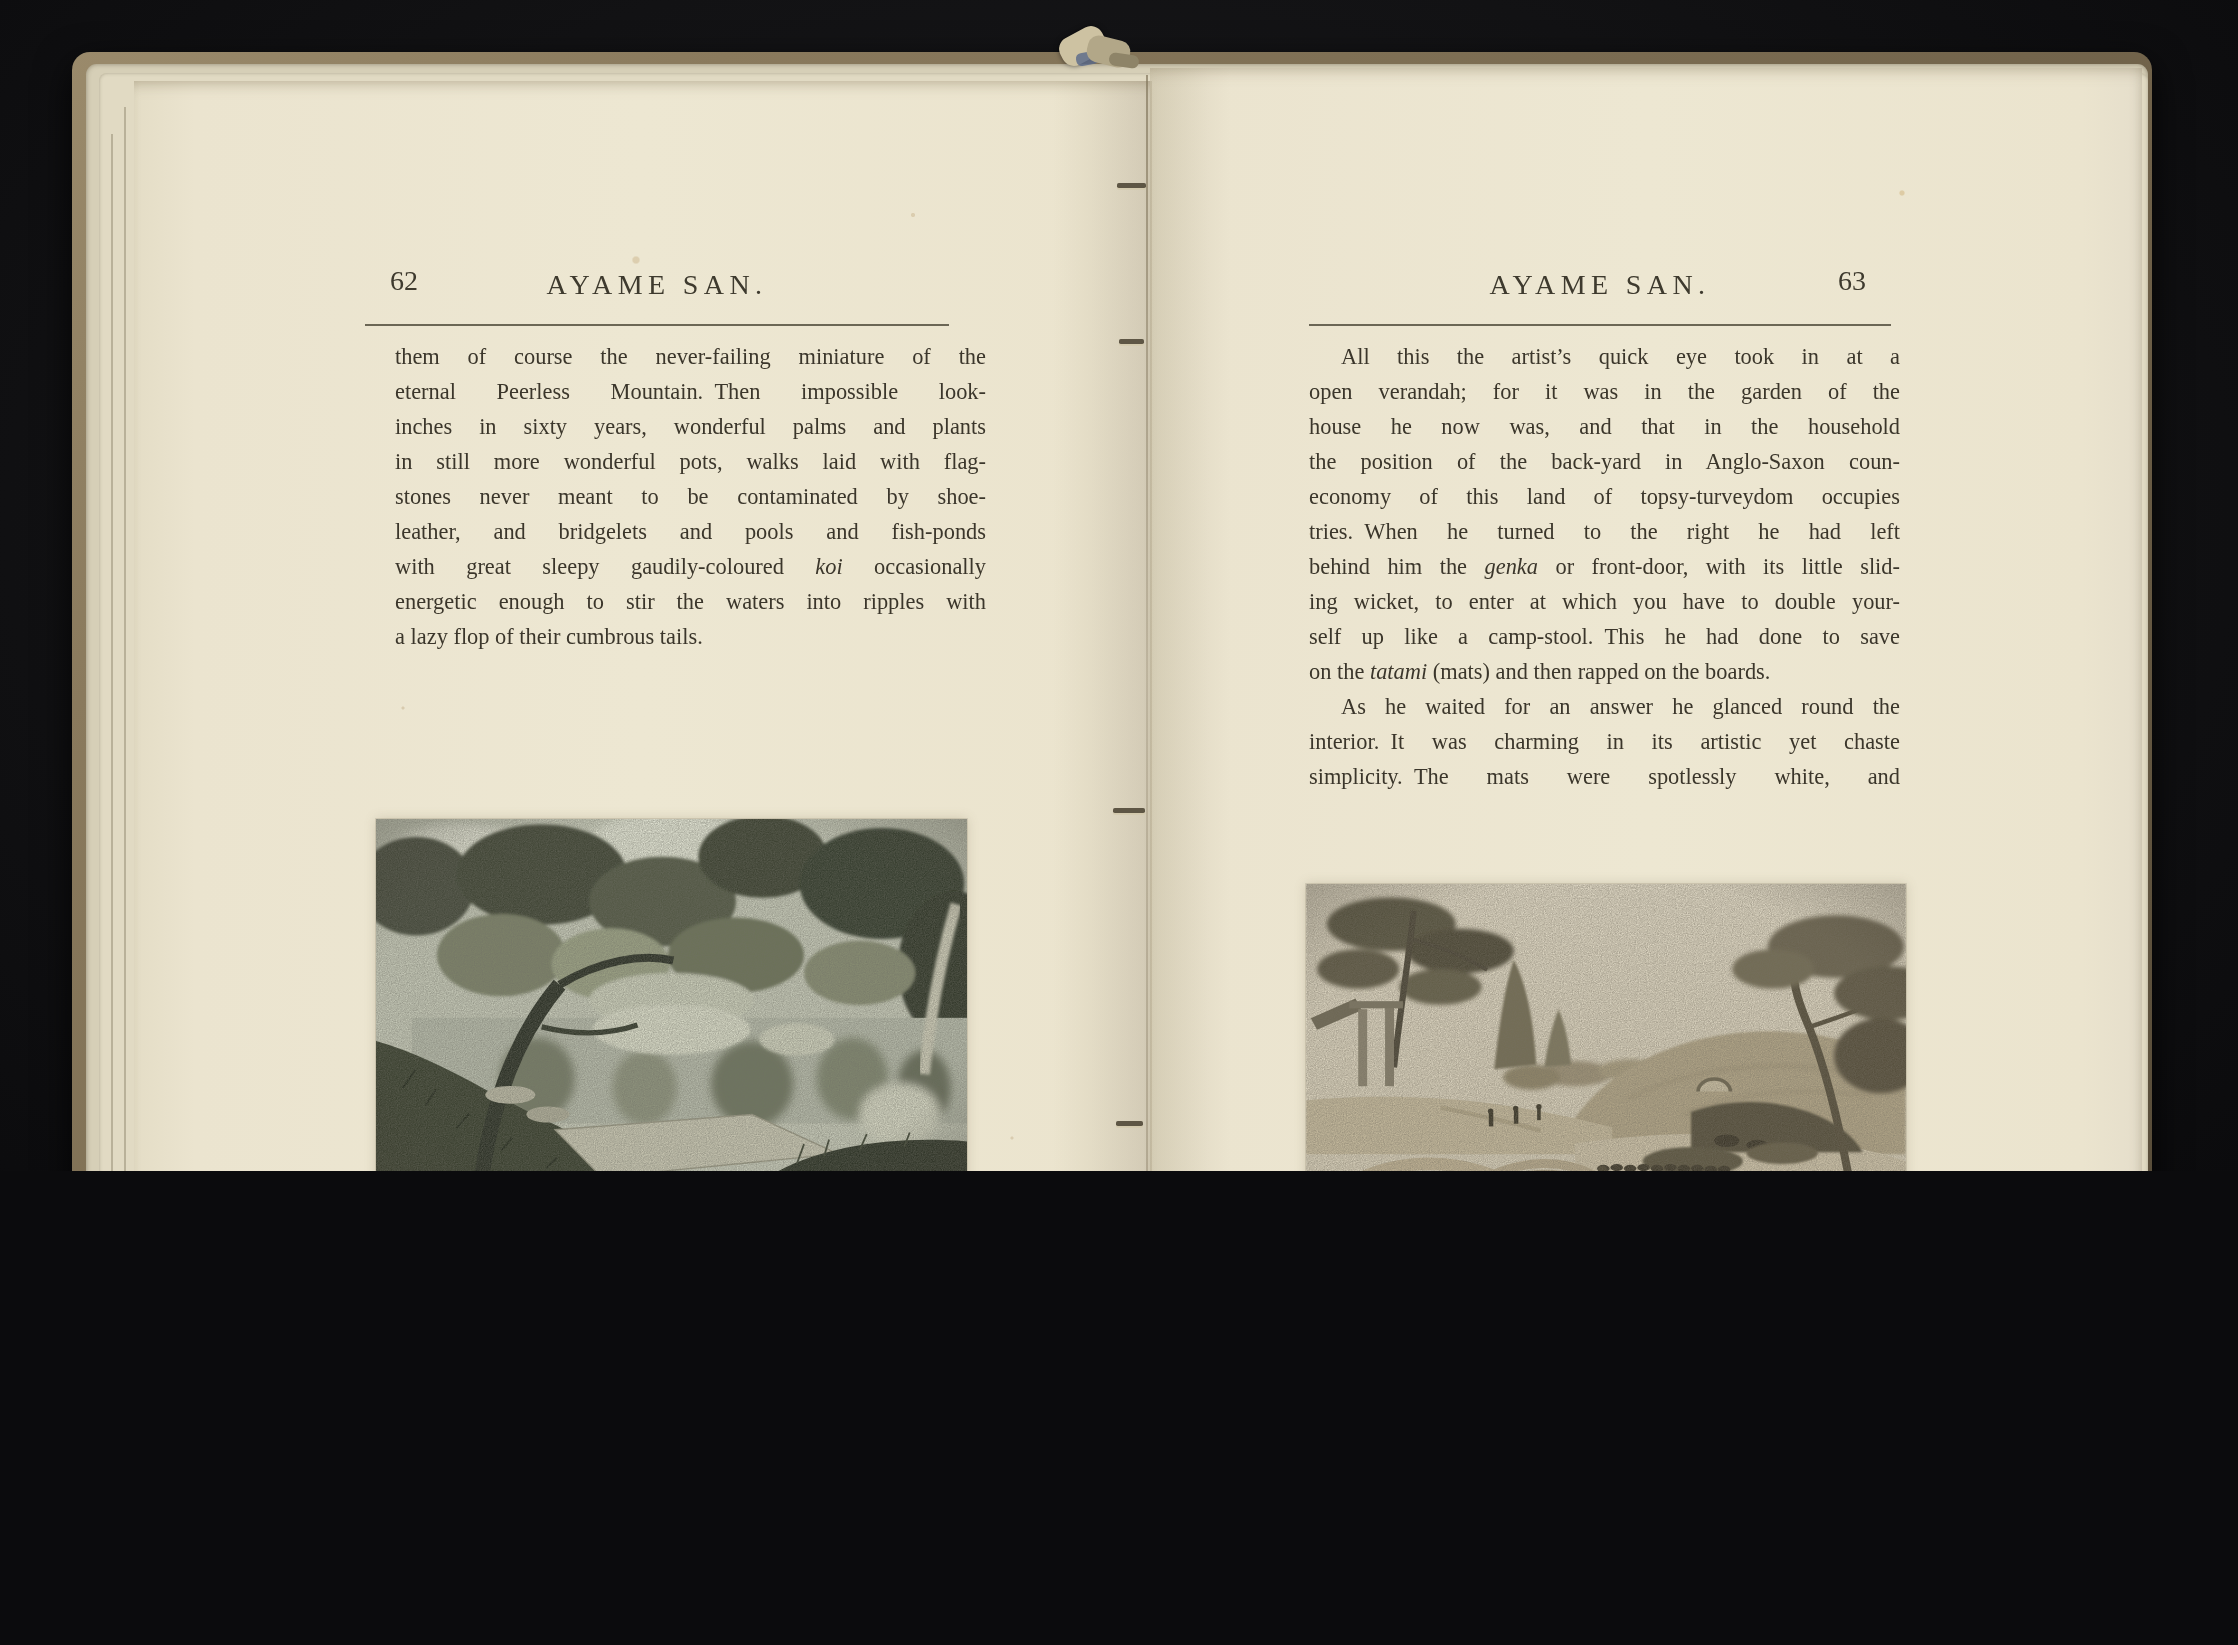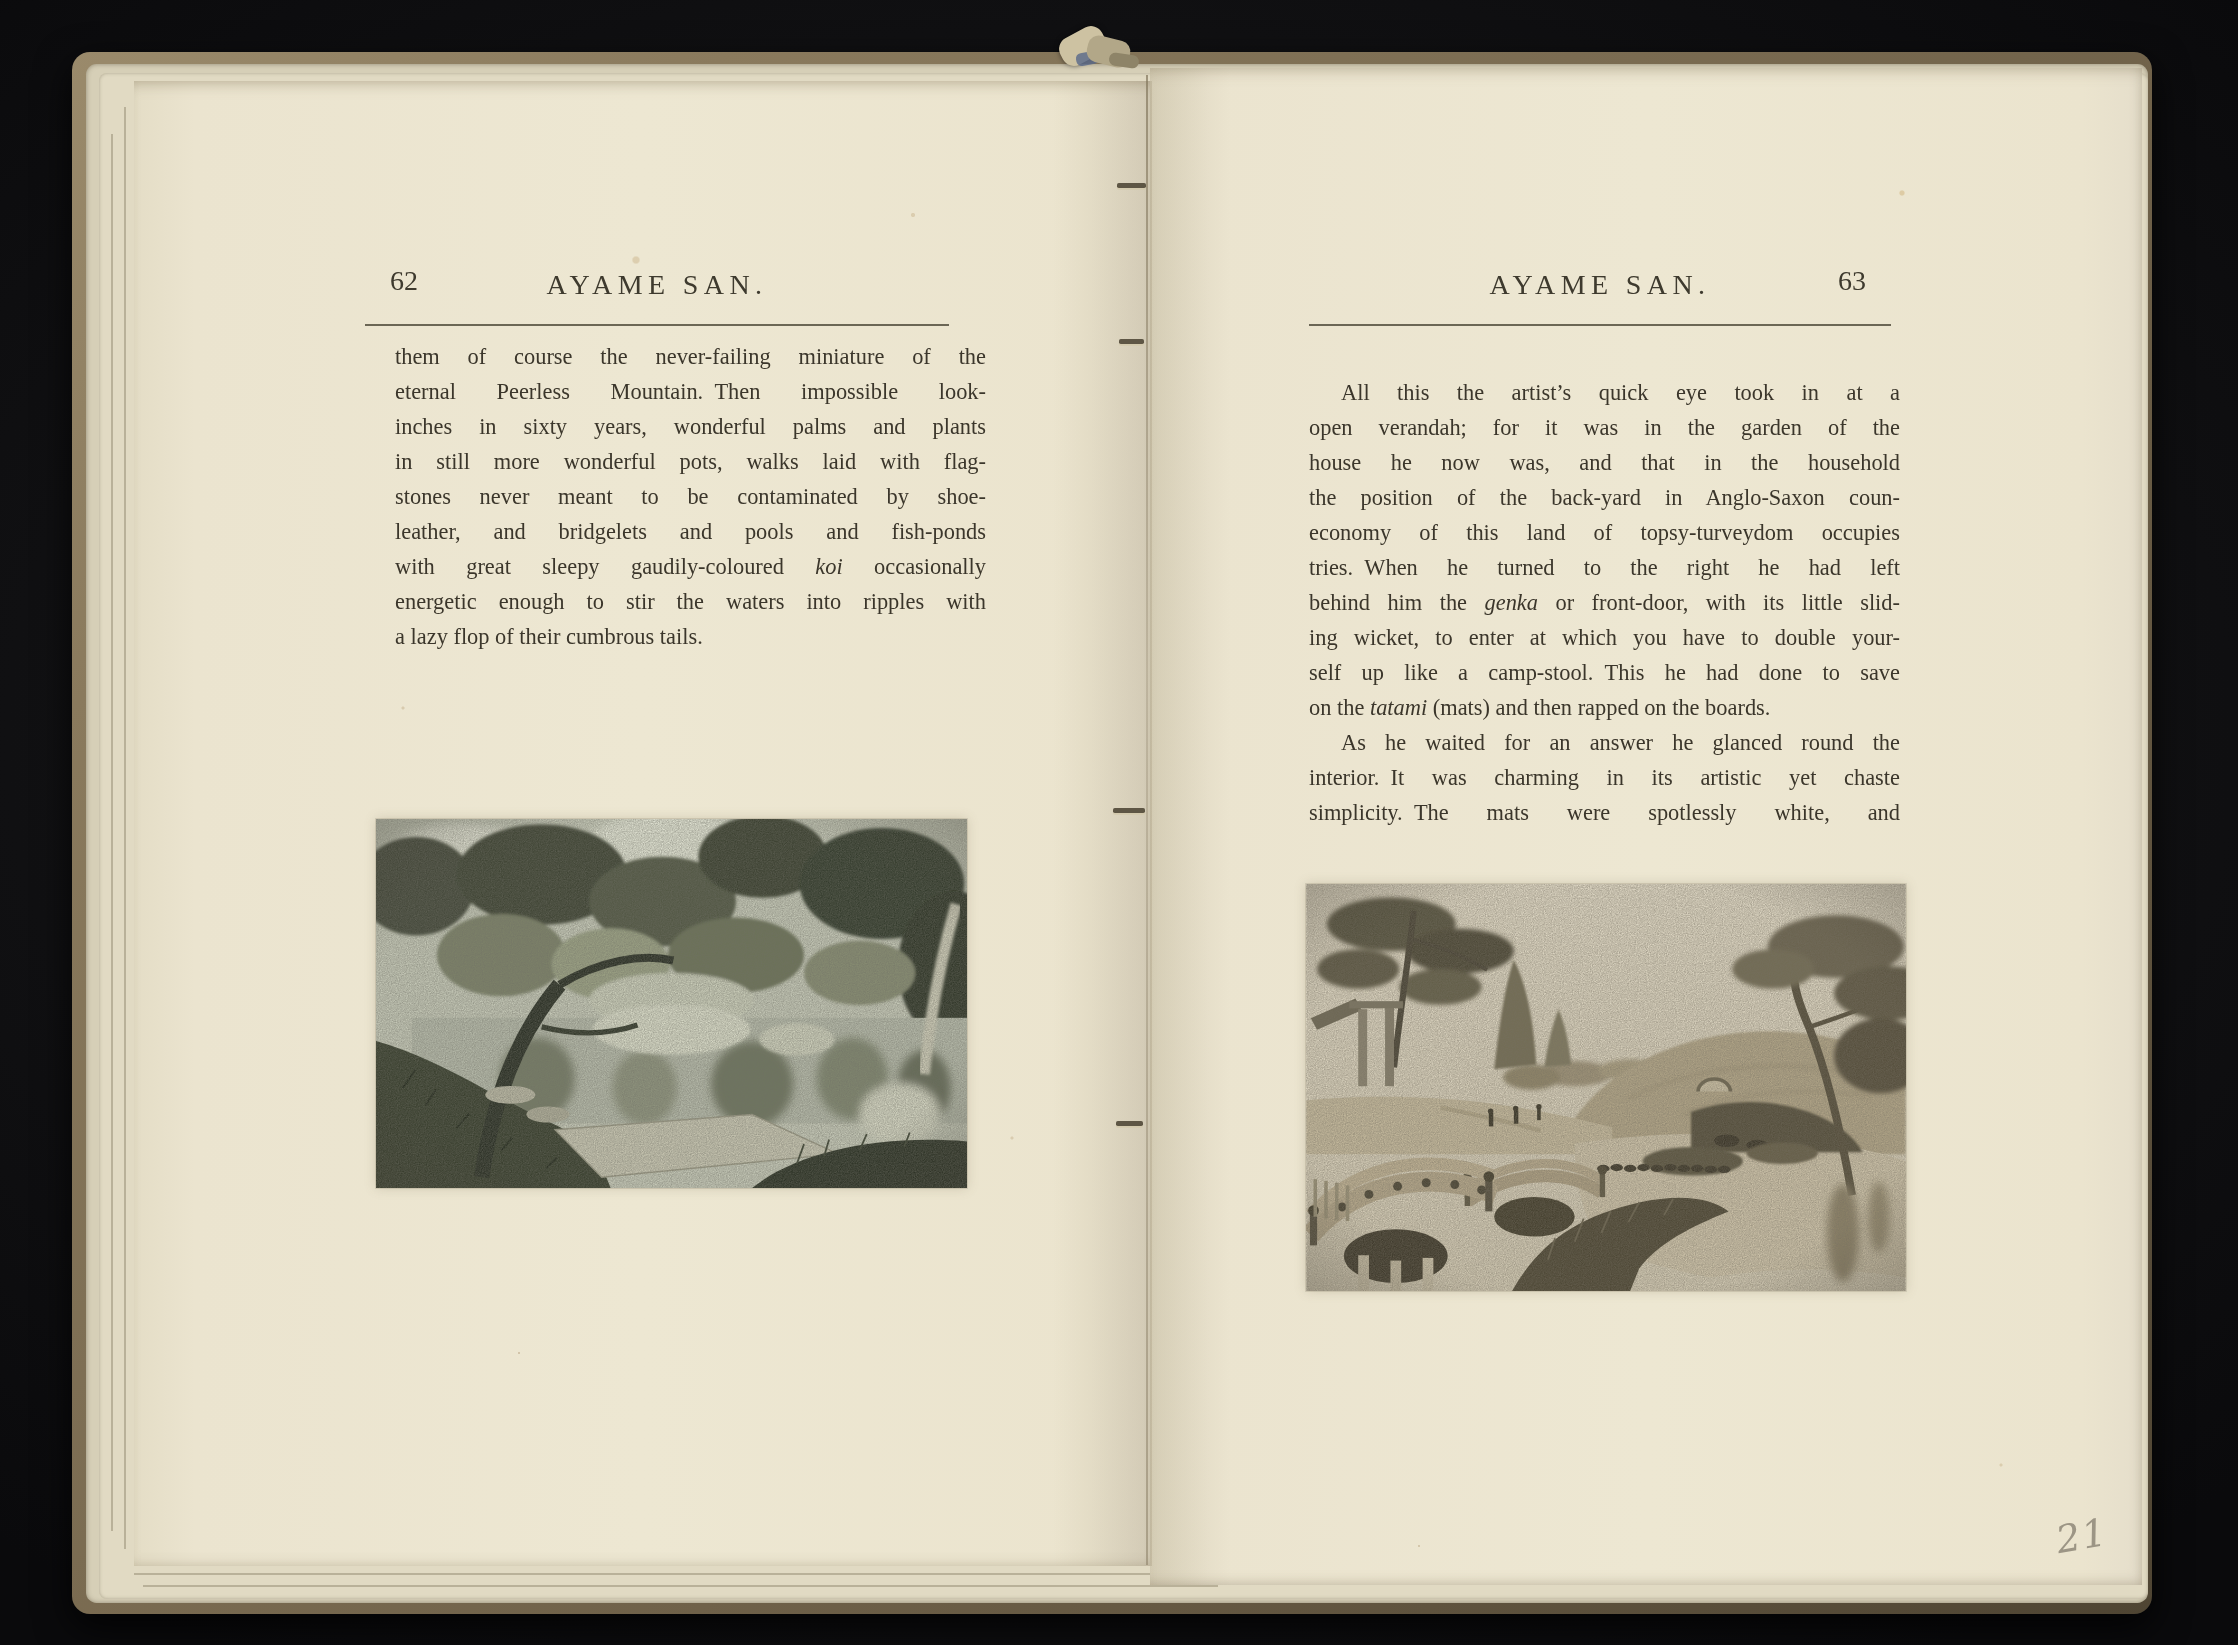--- a/index.html
+++ b/index.html
@@ -1,16 +1,16 @@
 <!DOCTYPE html>
 <html style="font-size:14.3px"><head>
 <meta charset="utf-8">
 <style>
   html,body{margin:0;padding:0;background:#0b0b0d;}
-  .stage{position:relative;width:2239px;height:1645px;overflow:hidden;
+  .stage{position:relative;width:2239px;height:1171px;overflow:hidden;
          background:radial-gradient(ellipse 1612px 1075px at 48% 45%, #1a1a1d 0%, #121214 55%, #0a0a0c 100%);
          font-family:"Liberation Serif","DejaVu Serif",serif;}
   
   .stage:before{content:"";position:absolute;inset:0;
     background:
       radial-gradient(circle 1.8px at 287px 1343px, #26262a 0 40%, transparent 60%),
       radial-gradient(circle 1.8px at 2060px 269px, #232327 0 40%, transparent 60%),
       radial-gradient(circle 2.7px at 1702px 1522px, #202024 0 40%, transparent 60%);
   }
   .cover{position:absolute;left:72px;top:52px;width:2080px;height:1562px;border-radius:18px;
@@ -187,21 +187,21 @@
       </g>
       <rect width="660" height="412" fill="url(#Lvig)"></rect>
       <rect width="660" height="412" filter="url(#Lgr)" opacity="0.5"></rect>
     </svg>
   </div>
 
   <div class="runhead" style="left:1309px;top:269px;width:582px;text-align:center;">AYAME SAN.</div>
   <div class="pageno" style="left:1838px;top:265px;">63</div>
   <div class="rule" style="left:1309px;top:324px;width:582px;"></div>
 
-  <div class="lines" style="left:1309px;top:339px;margin-top:36px;">
+  <div class="lines" style="left:1309px;top:339px;">
       <div class="tline indent"><span>All this the artist’s quick eye took in at a</span></div>
       <div class="tline"><span>open verandah; for it was in the garden of the</span></div>
       <div class="tline"><span>house he now was, and that in the household</span></div>
       <div class="tline"><span>the position of the back-yard in Anglo-Saxon coun-</span></div>
       <div class="tline"><span>economy of this land of topsy-turveydom occupies</span></div>
       <div class="tline"><span>tries. When he turned to the right he had left</span></div>
       <div class="tline"><span>behind him the </span><i>genka</i><span> or front-door, with its little slid-</span></div>
       <div class="tline"><span>ing wicket, to enter at which you have to double your-</span></div>
       <div class="tline"><span>self up like a camp-stool. This he had done to save</span></div>
       <div class="tline pend"><span>on the </span><i>tatami</i><span> (mats) and then rapped on the boards.</span></div>

